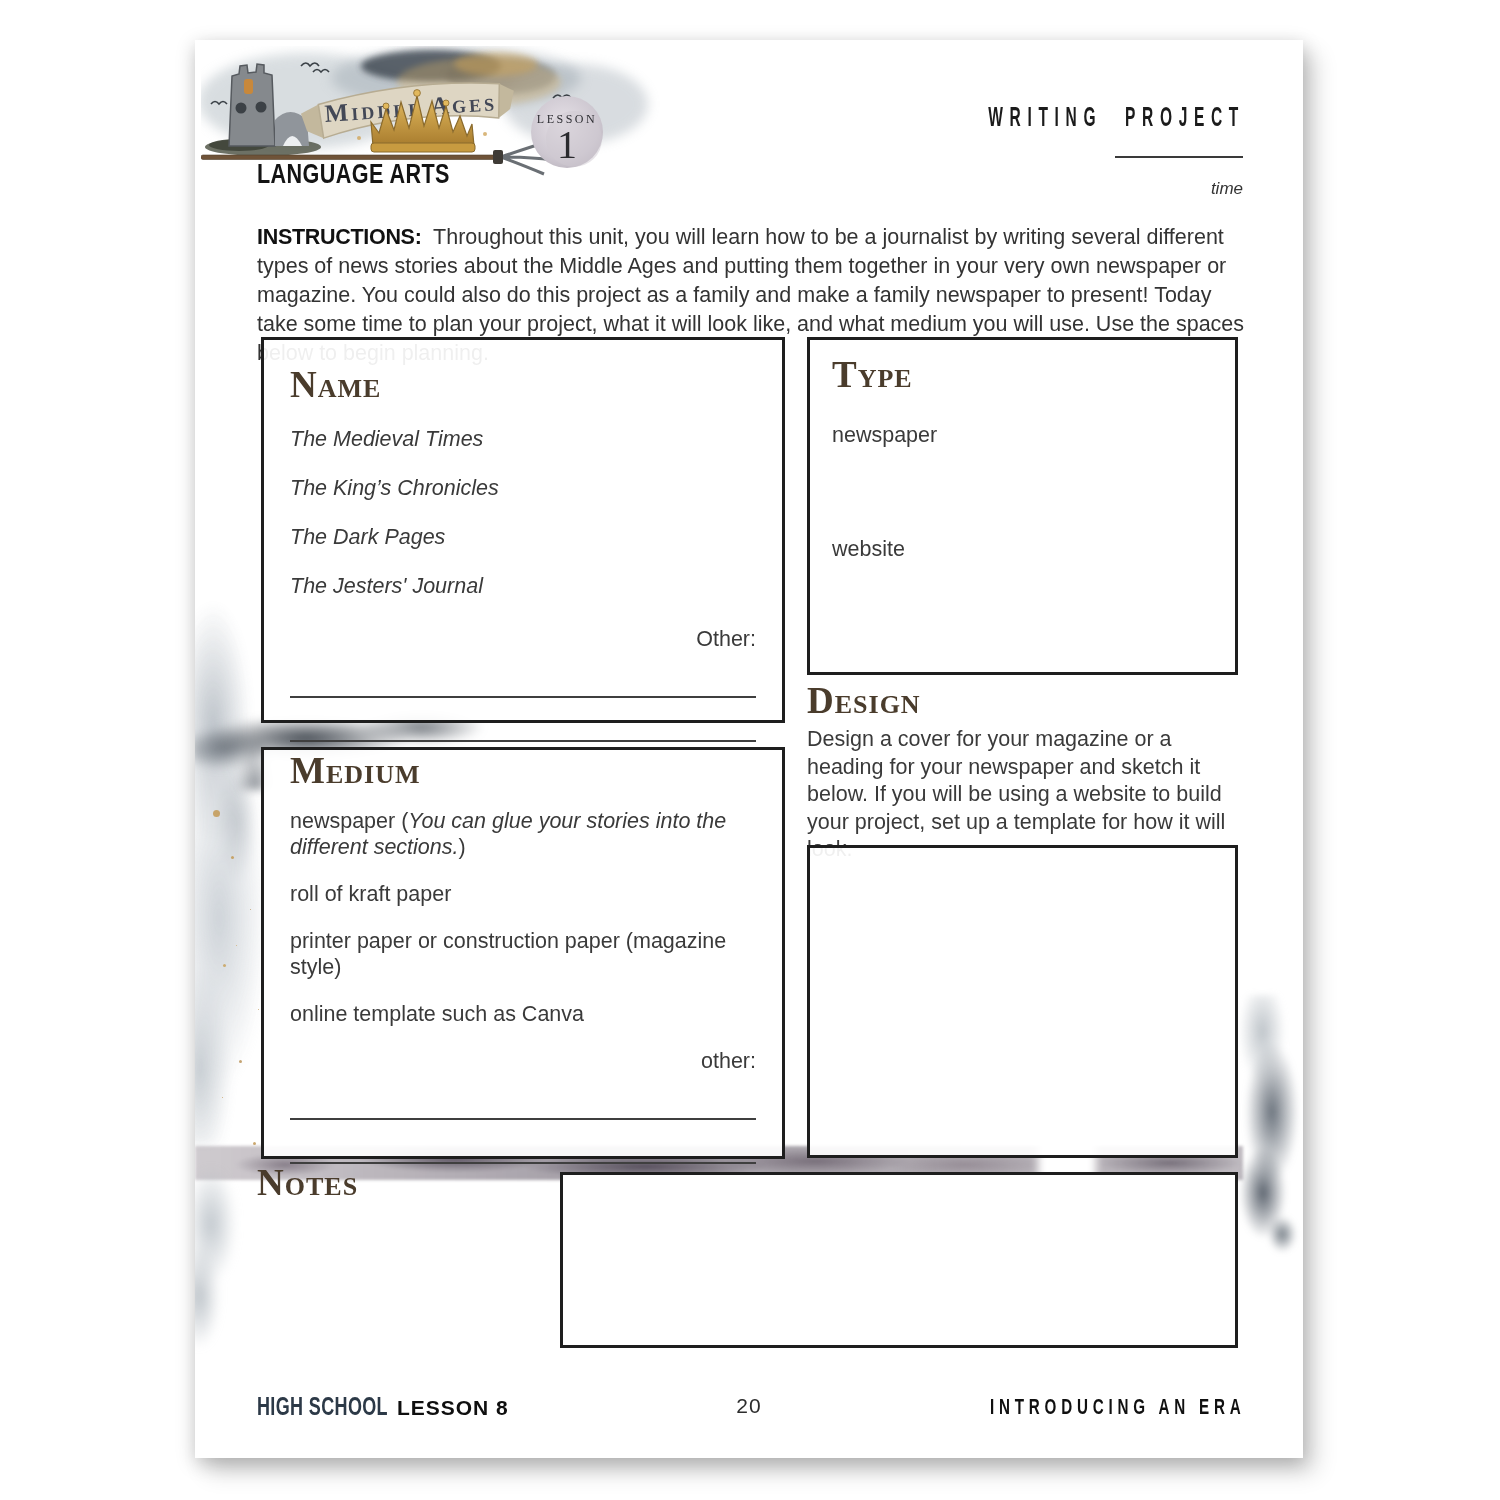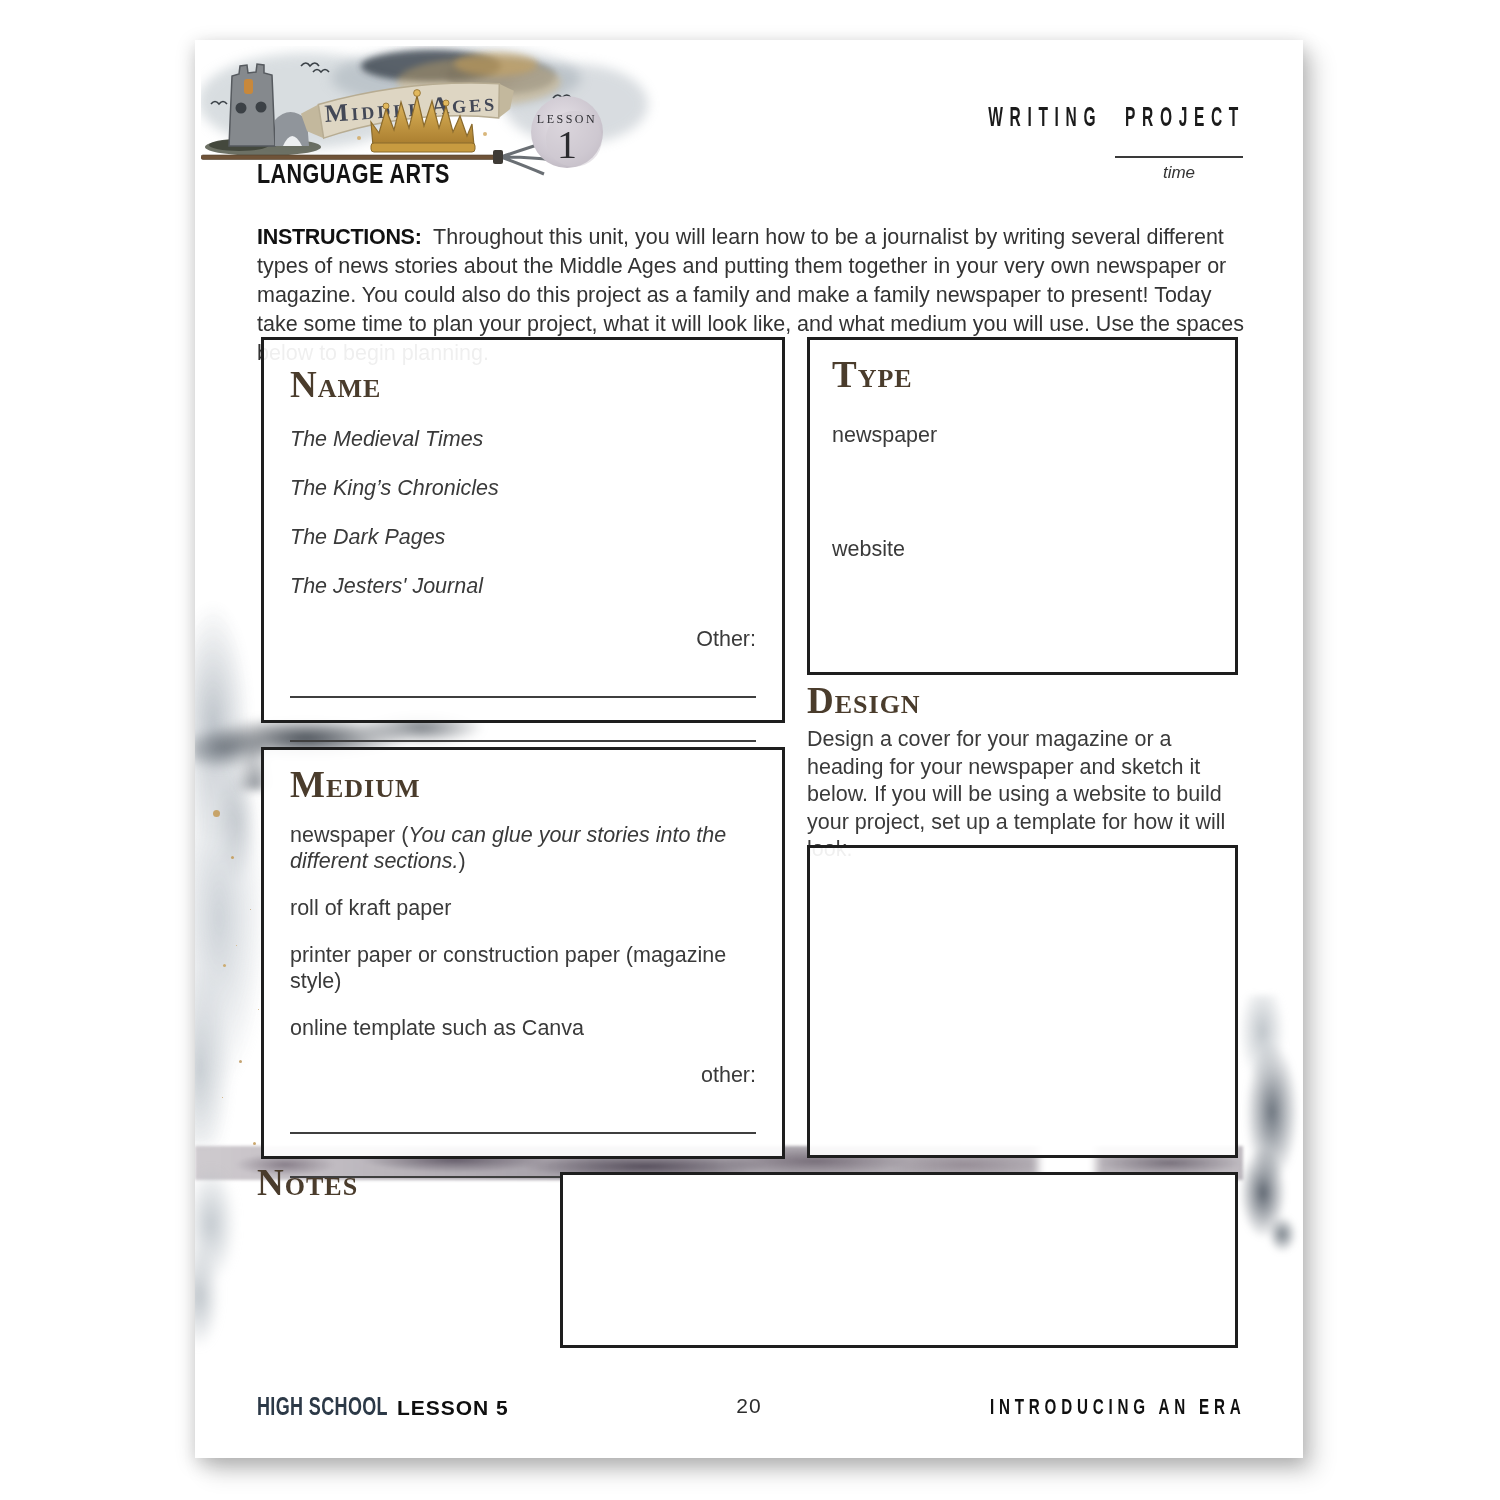--- a/index.html
+++ b/index.html
@@ -74,34 +74,34 @@
     letter-spacing:.5px;color:#131313;transform:scaleX(.8);transform-origin:left top;
     white-space:nowrap;
   }
   .writing-project{
     position:absolute;right:58px;top:62px;font-size:21px;font-weight:600;
     letter-spacing:9px;word-spacing:16px;color:#1b1b1b;white-space:nowrap;
     transform:scale(.74,1.28);transform-origin:right top;
   }
   .time-line{position:absolute;right:60px;top:116px;width:128px;border-top:2px solid #3a3a3a;}
   .time-label{
-    position:absolute;right:60px;top:123px;width:128px;text-align:center;
+    position:absolute;right:60px;top:139px;width:128px;text-align:right;
     font-style:italic;font-size:17px;color:#333;
   }
   
   .instructions{
     position:absolute;left:62px;top:183px;width:995px;
     font-size:21.5px;line-height:29px;color:#333;
   }
   .instructions b{font-weight:800;color:#111;letter-spacing:-.3px;}
   
   .wbox{position:absolute;border:3px solid #1e1e1e;background:rgba(255,255,255,.92);box-sizing:border-box;}
   .box-name{left:66px;top:297px;width:524px;height:386px;padding:24px 26px;}
   .box-type{left:612px;top:297px;width:431px;height:338px;padding:14px 22px;}
-  .box-medium{left:66px;top:707px;width:524px;height:412px;padding:14px 26px;}
+  .box-medium{left:66px;top:707px;width:524px;height:412px;padding:0 26px;}
   .box-design{left:612px;top:805px;width:431px;height:313px;}
   .box-notes{left:365px;top:1132px;width:678px;height:176px;background:#fff;}
   .box-heading{
     font-family:"Liberation Serif",serif;font-variant:small-caps;
     font-size:37px;line-height:42px;font-weight:600;color:#4a3c2c;
     letter-spacing:1px;
   }
   .opt{font-size:21.5px;line-height:26px;color:#3a3a3a;}
   .box-name .box-heading{margin-bottom:20px;}
   .box-name .opt{font-style:italic;margin-bottom:23px;}
@@ -274,19 +274,19 @@
     <div class="write-line"></div>
     <div class="write-line"></div>
   </div>
 
   <div class="box-heading notes-heading">Notes</div>
   <div class="wbox box-notes"></div>
 
   <div class="footer">
     <div class="footer-left">
       <span class="hs">HIGH SCHOOL</span>
-      <span class="l1">LESSON 5</span>
+      <span class="l1">LESSON 8</span>
     </div>
     <div class="page-num">20</div>
     <div class="footer-right">INTRODUCING AN ERA</div>
   </div>
 
 </div>
 
 </body></html>

